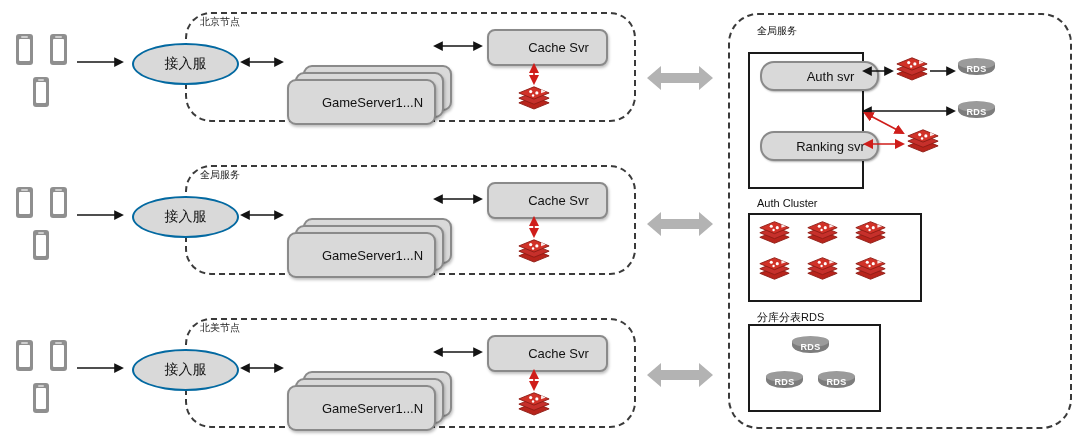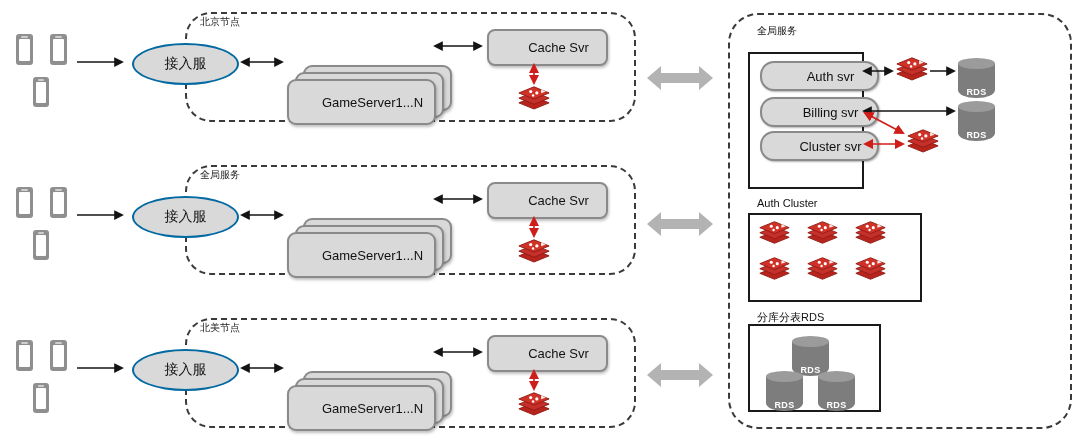--- a/index.html
+++ b/index.html
@@ -27,21 +27,21 @@
         box-shadow:1px 2px 3px rgba(0,0,0,0.25);padding-left:22px;}
   .gs{left:287px;top:48px;width:123px;height:42px;z-index:3;margin-top:31px;}
   .gs-mid{left:295px;top:41px;z-index:2;}
   .gs-back{left:303px;top:34px;z-index:1;}
   .cache{left:487px;top:29px;width:95px;height:33px;border-radius:8px;}
   .svc{left:760px;width:93px;height:26px;border-radius:14px;box-shadow:1px 1px 2px rgba(0,0,0,0.3);}
   
   .solid-box{position:absolute;border:2px solid #1a1a1a;background:transparent;}
   .sec-title{position:absolute;font-size:11px;color:#111;white-space:nowrap;}
   
-  .rds{position:absolute;width:37px;height:40px;}
+  .rds{position:absolute;width:37px;height:17px;}
   .rds .body{position:absolute;left:0;right:0;top:5px;bottom:0;background:#7d7d7d;
              border-radius:0 0 18px 18px / 0 0 8px 8px;}
   .rds .top{position:absolute;left:0;right:0;top:0;height:11px;background:#9b9b9b;border-radius:50%;}
   .rds .label{position:absolute;left:0;right:0;bottom:1px;text-align:center;color:#fff;
               font-weight:bold;font-size:9px;letter-spacing:0.3px;}
   .arr{position:absolute;overflow:visible;}
   .redis-svg{position:absolute;}
   .blockarrow{position:absolute;width:66px;height:30px;}
 </style>
 </head>
@@ -166,22 +166,21 @@
     </svg>
   <svg class="blockarrow" style="left:647px;top:360px" viewBox="0 0 66 30">
       <use href="#block-arrow-sym"></use>
     </svg>
 
   <div class="panel-dashed"></div>
 
   <div class="sec-title" style="left:757px;top:24px;font-size:10px">全局服务</div>
   <div class="solid-box" style="left:748px;top:52px;width:112px;height:133px"></div>
   <div class="gbox svc" style="top:61px">Auth svr</div>
-  <div class="gbox svc" style="top:97px">Billing svr</div>
-  <div class="gbox svc" style="top:131px">Cluster svr</div>
+  <div class="gbox svc" style="top:131px">Ranking svr</div>
 
   <svg class="arr" style="left:860px;top:63px" width="36" height="16">
     <line x1="4" y1="8" x2="32" y2="8" stroke="#141414" stroke-width="1.5" marker-start="url(#ahB)" marker-end="url(#ahB)"></line>
   </svg>
   <svg class="redis-svg" style="left:895px;top:56px" width="34" height="31">
       <use href="#redis-sym"></use>
     </svg>
   <svg class="arr" style="left:928px;top:63px" width="30" height="16">
     <line x1="2" y1="8" x2="26" y2="8" stroke="#141414" stroke-width="1.5" marker-end="url(#ahB)"></line>
   </svg>

